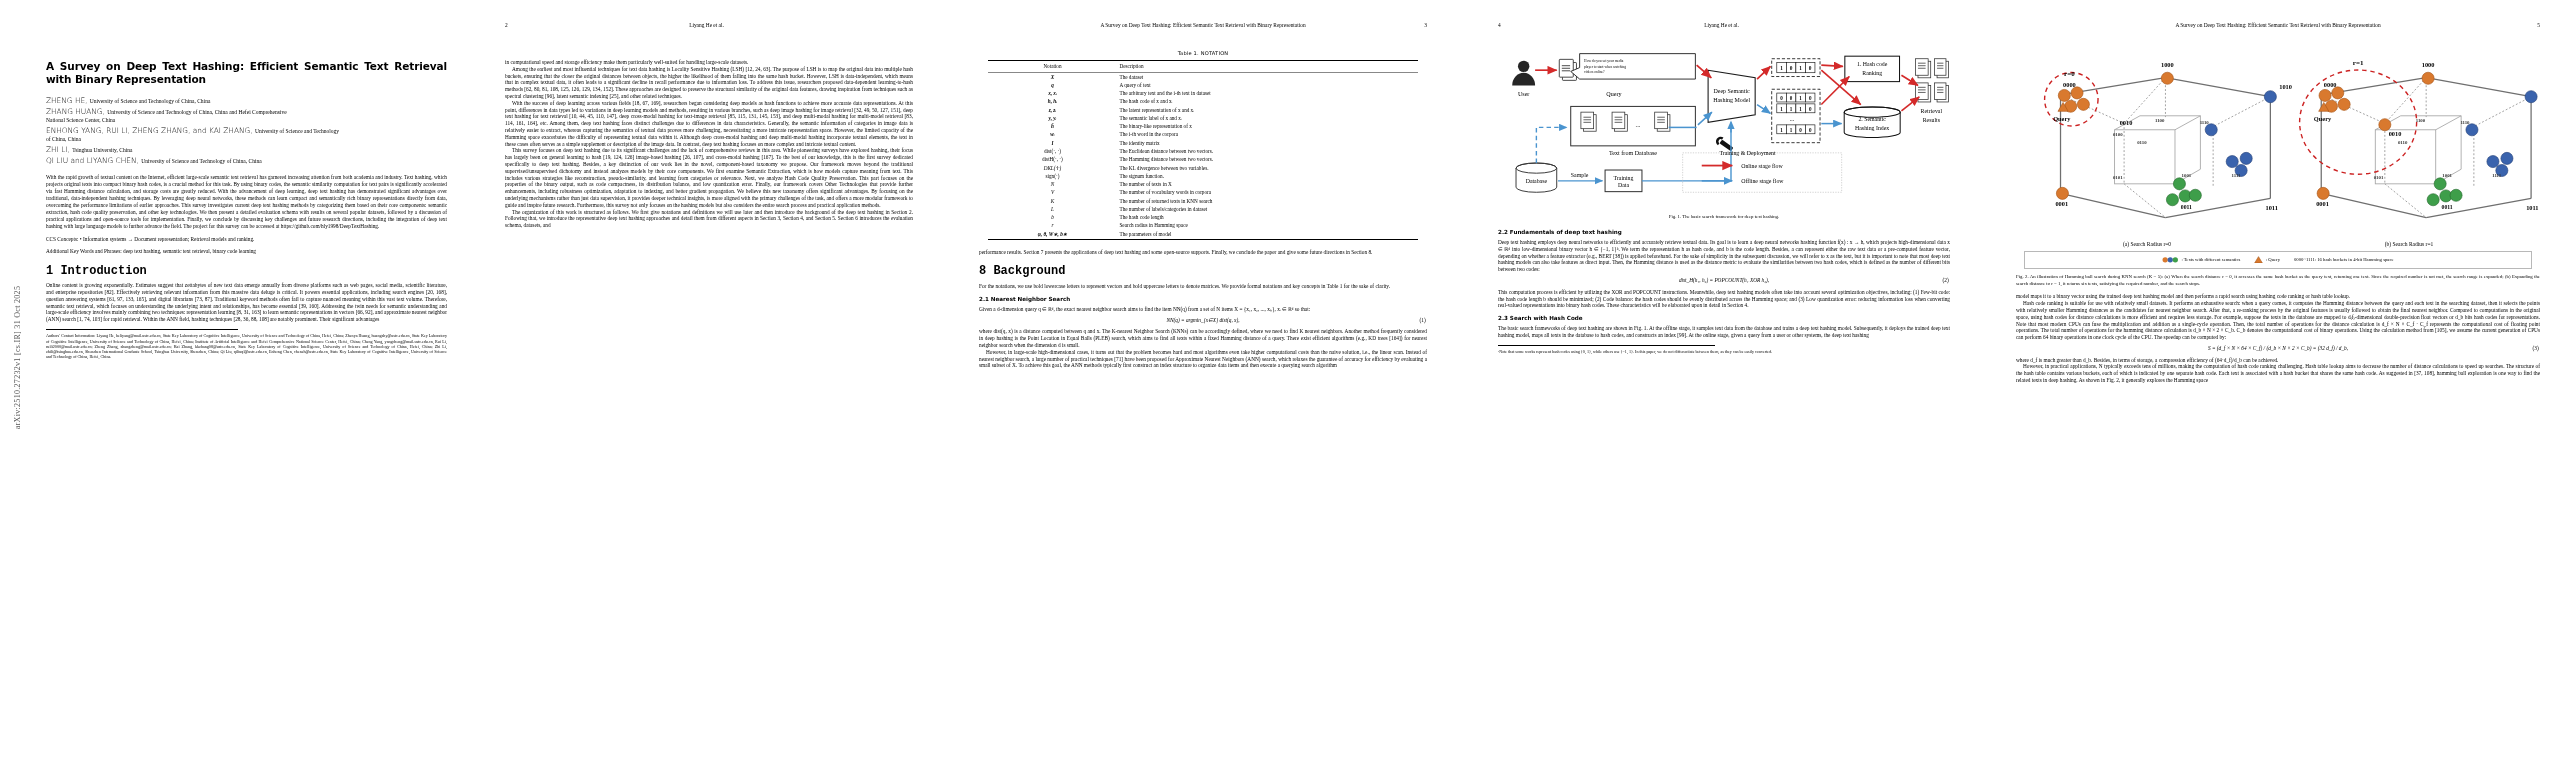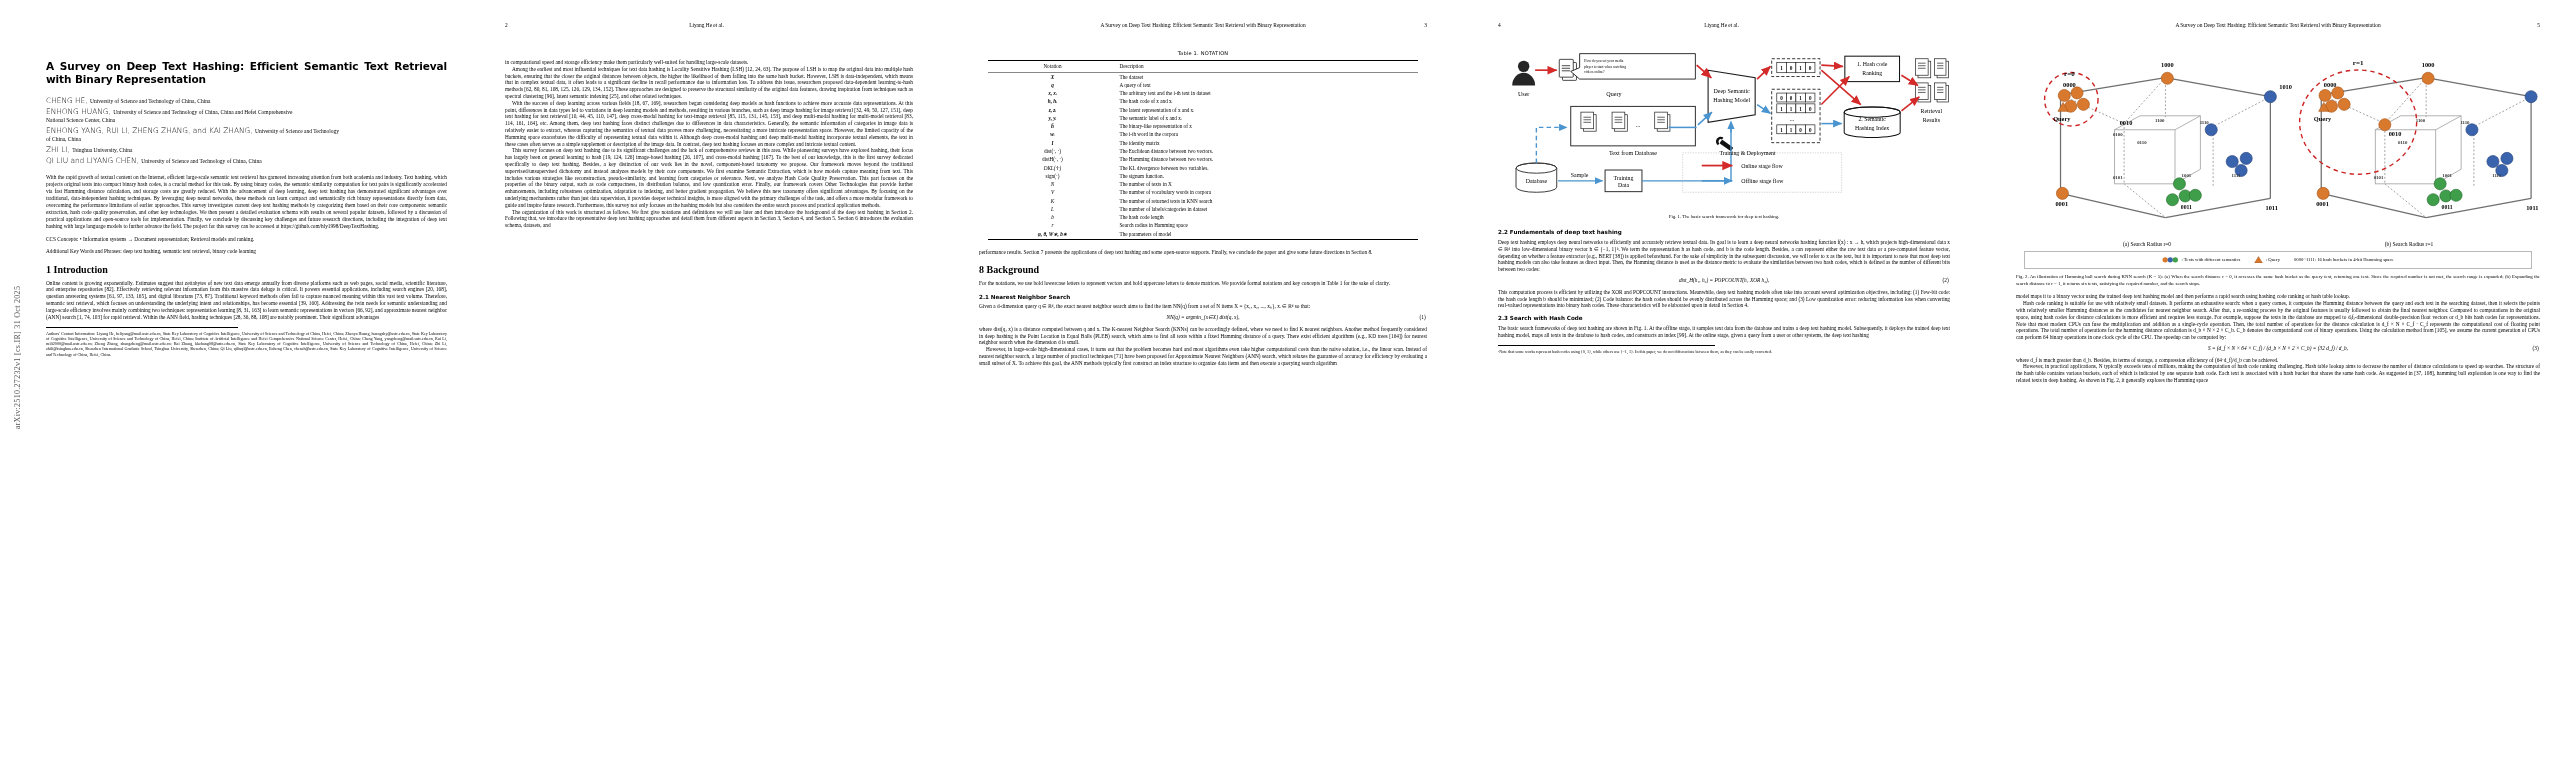--- a/index.html
+++ b/index.html
@@ -38,22 +38,22 @@
     font-weight:bold; font-size:10.5px; line-height:1.22;
     letter-spacing:-0.1px; margin-bottom:9px;
   }
   .authorline { font-size:7.4px; line-height:1.5; font-family:"DejaVu Sans", sans-serif; font-weight:300; }
   .authorline .aff { font-family:"Liberation Serif", serif; font-size:5.5px; }
   .aff-only { font-size:5.5px; line-height:1.45; }
   .abstract { margin-top:8.3px; font-size:5.3px; line-height:1.30; text-align:justify; }
   .ccs { margin-top:7px; font-size:5.3px; line-height:1.3; }
   .addkw { margin-top:5.1px; font-size:5.3px; line-height:1.3; }
   h2.sec {
-    font-family:Liberation Serif, serif; font-weight:bold;
-    font-size:10px; margin:8.3px 0 3.2px 0;
+    font-family:Liberation Mono, monospace; font-weight:bold;
+    font-size:12px; margin:8.3px 0 3.2px 0;
   }
   h3.sub {
     font-family:"DejaVu Sans", sans-serif; font-weight:bold;
     font-size:5.6px; margin:6.4px 0 2.5px 0;
   }
   p { margin:0 0 0 0; text-indent:7px; }
   p.noind { text-indent:0; }
 
   .fnrule { border-top:0.6px solid #000; width:48%; margin:6.4px 0 3.2px 0; }
   .footnote { font-size:4.1px; line-height:1.26; text-align:justify; }
@@ -114,22 +114,22 @@
 
 <div class="spread">
 
   <div class="page p1">
     <div class="arxiv">arXiv:2510.27232v1  [cs.IR]  31 Oct 2025</div>
 
     <div class="col" style="left:46px; right:23px; top:60px; width:401px;">
       <div class="title">A Survey on Deep Text Hashing: Efficient Semantic Text Retrieval with Binary Representation</div>
 
       <div>
-        <div class="authorline"><span>CHENG HE,</span> <span class="aff">University of Science and Technology of China, China</span></div>
-        <div class="authorline"><span>ENHONG HUANG,</span> <span class="aff">University of Science and Technology of China, China and Hefei Comprehensive</span></div>
+        <div class="authorline"><span>ZHENG HE,</span> <span class="aff">University of Science and Technology of China, China</span></div>
+        <div class="authorline"><span>ZHANG HUANG,</span> <span class="aff">University of Science and Technology of China, China and Hefei Comprehensive</span></div>
         <div class="aff-only">National Science Center, China</div>
         <div class="authorline"><span>ENHONG YANG, RUI LI, ZHENG ZHANG, and KAI ZHANG,</span> <span class="aff">University of Science and Technology</span></div>
         <div class="aff-only">of China, China</div>
         <div class="authorline"><span>ZHI LI,</span> <span class="aff">Tsinghua University, China</span></div>
         <div class="authorline"><span>QI LIU and LIYANG CHEN,</span> <span class="aff">University of Science and Technology of China, China</span></div>
       </div>
 
       <div class="abstract">With the rapid growth of textual content on the Internet, efficient large-scale semantic text retrieval has garnered increasing attention from both academia and industry. Text hashing, which projects original texts into compact binary hash codes, is a crucial method for this task. By using binary codes, the semantic similarity computation for text pairs is significantly accelerated via fast Hamming distance calculation, and storage costs are greatly reduced. With the advancement of deep learning, deep text hashing has demonstrated significant advantages over traditional, data-independent hashing techniques. By leveraging deep neural networks, these methods can learn compact and semantically rich binary representations directly from data, overcoming the performance limitations of earlier approaches. This survey investigates current deep text hashing methods by categorizing them based on their core components: semantic extraction, hash code quality preservation, and other key technologies. We then present a detailed evaluation schema with results on several popular datasets, followed by a discussion of practical applications and open-source tools for implementation. Finally, we conclude by discussing key challenges and future research directions, including the integration of deep text hashing with large language models to further advance the field. The project for this survey can be accessed at https://github.com/hly1998/DeepTextHashing.</div>
       <div class="ccs">CCS Concepts: • Information systems → Document representation; Retrieval models and ranking.</div>
       <div class="addkw">Additional Key Words and Phrases: deep text hashing, semantic text retrieval, binary code learning</div>

